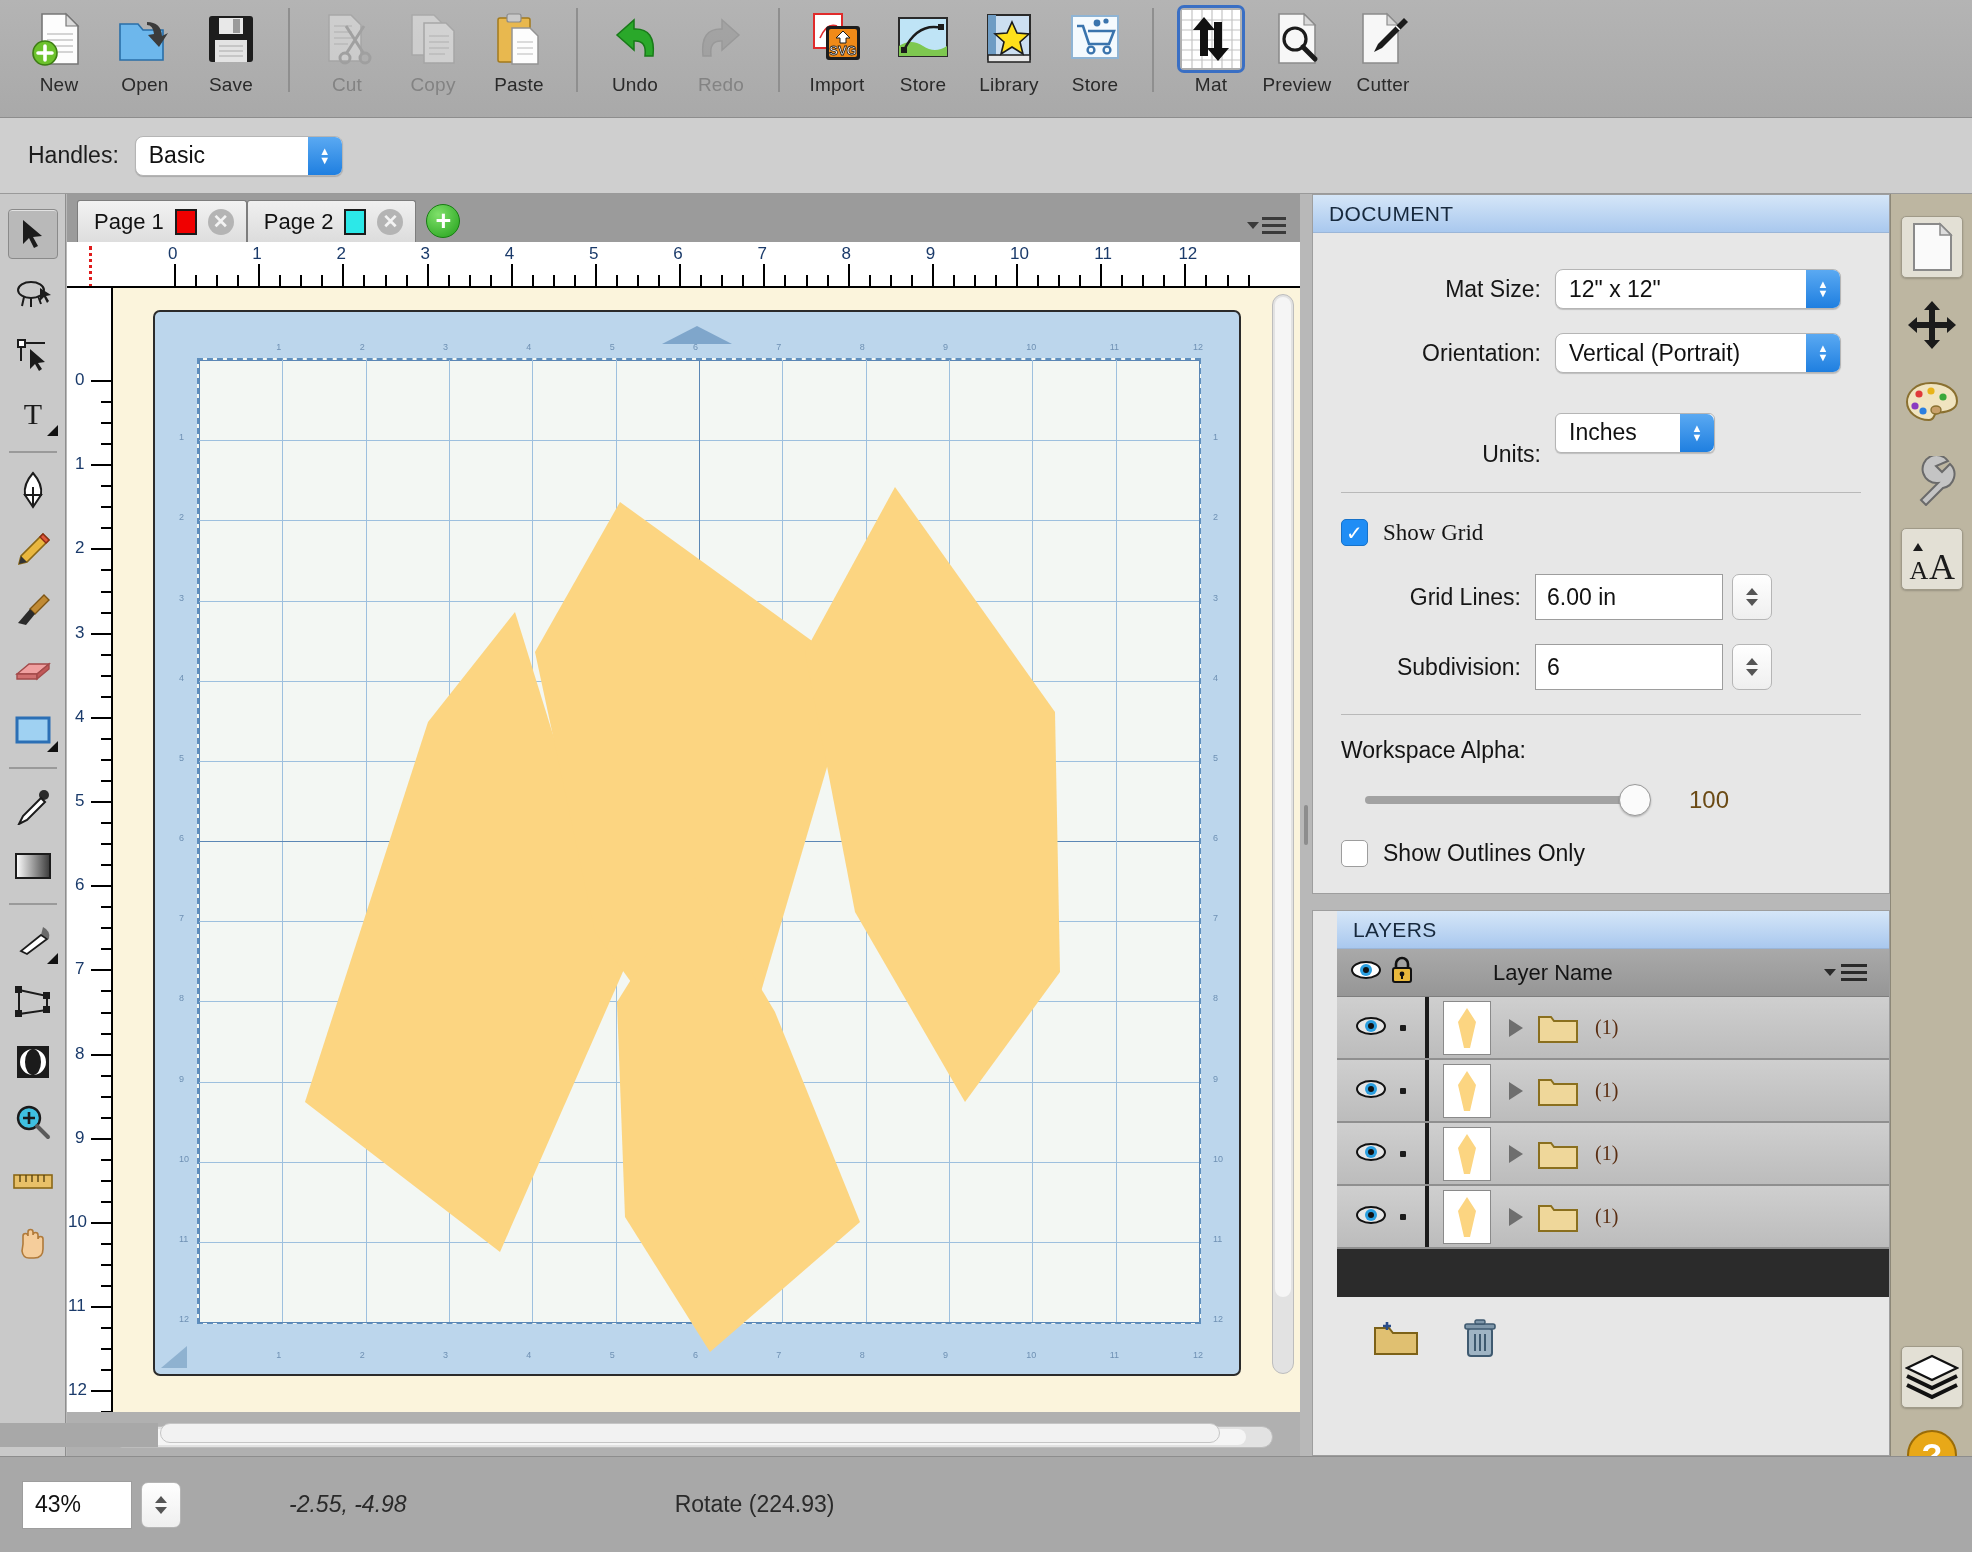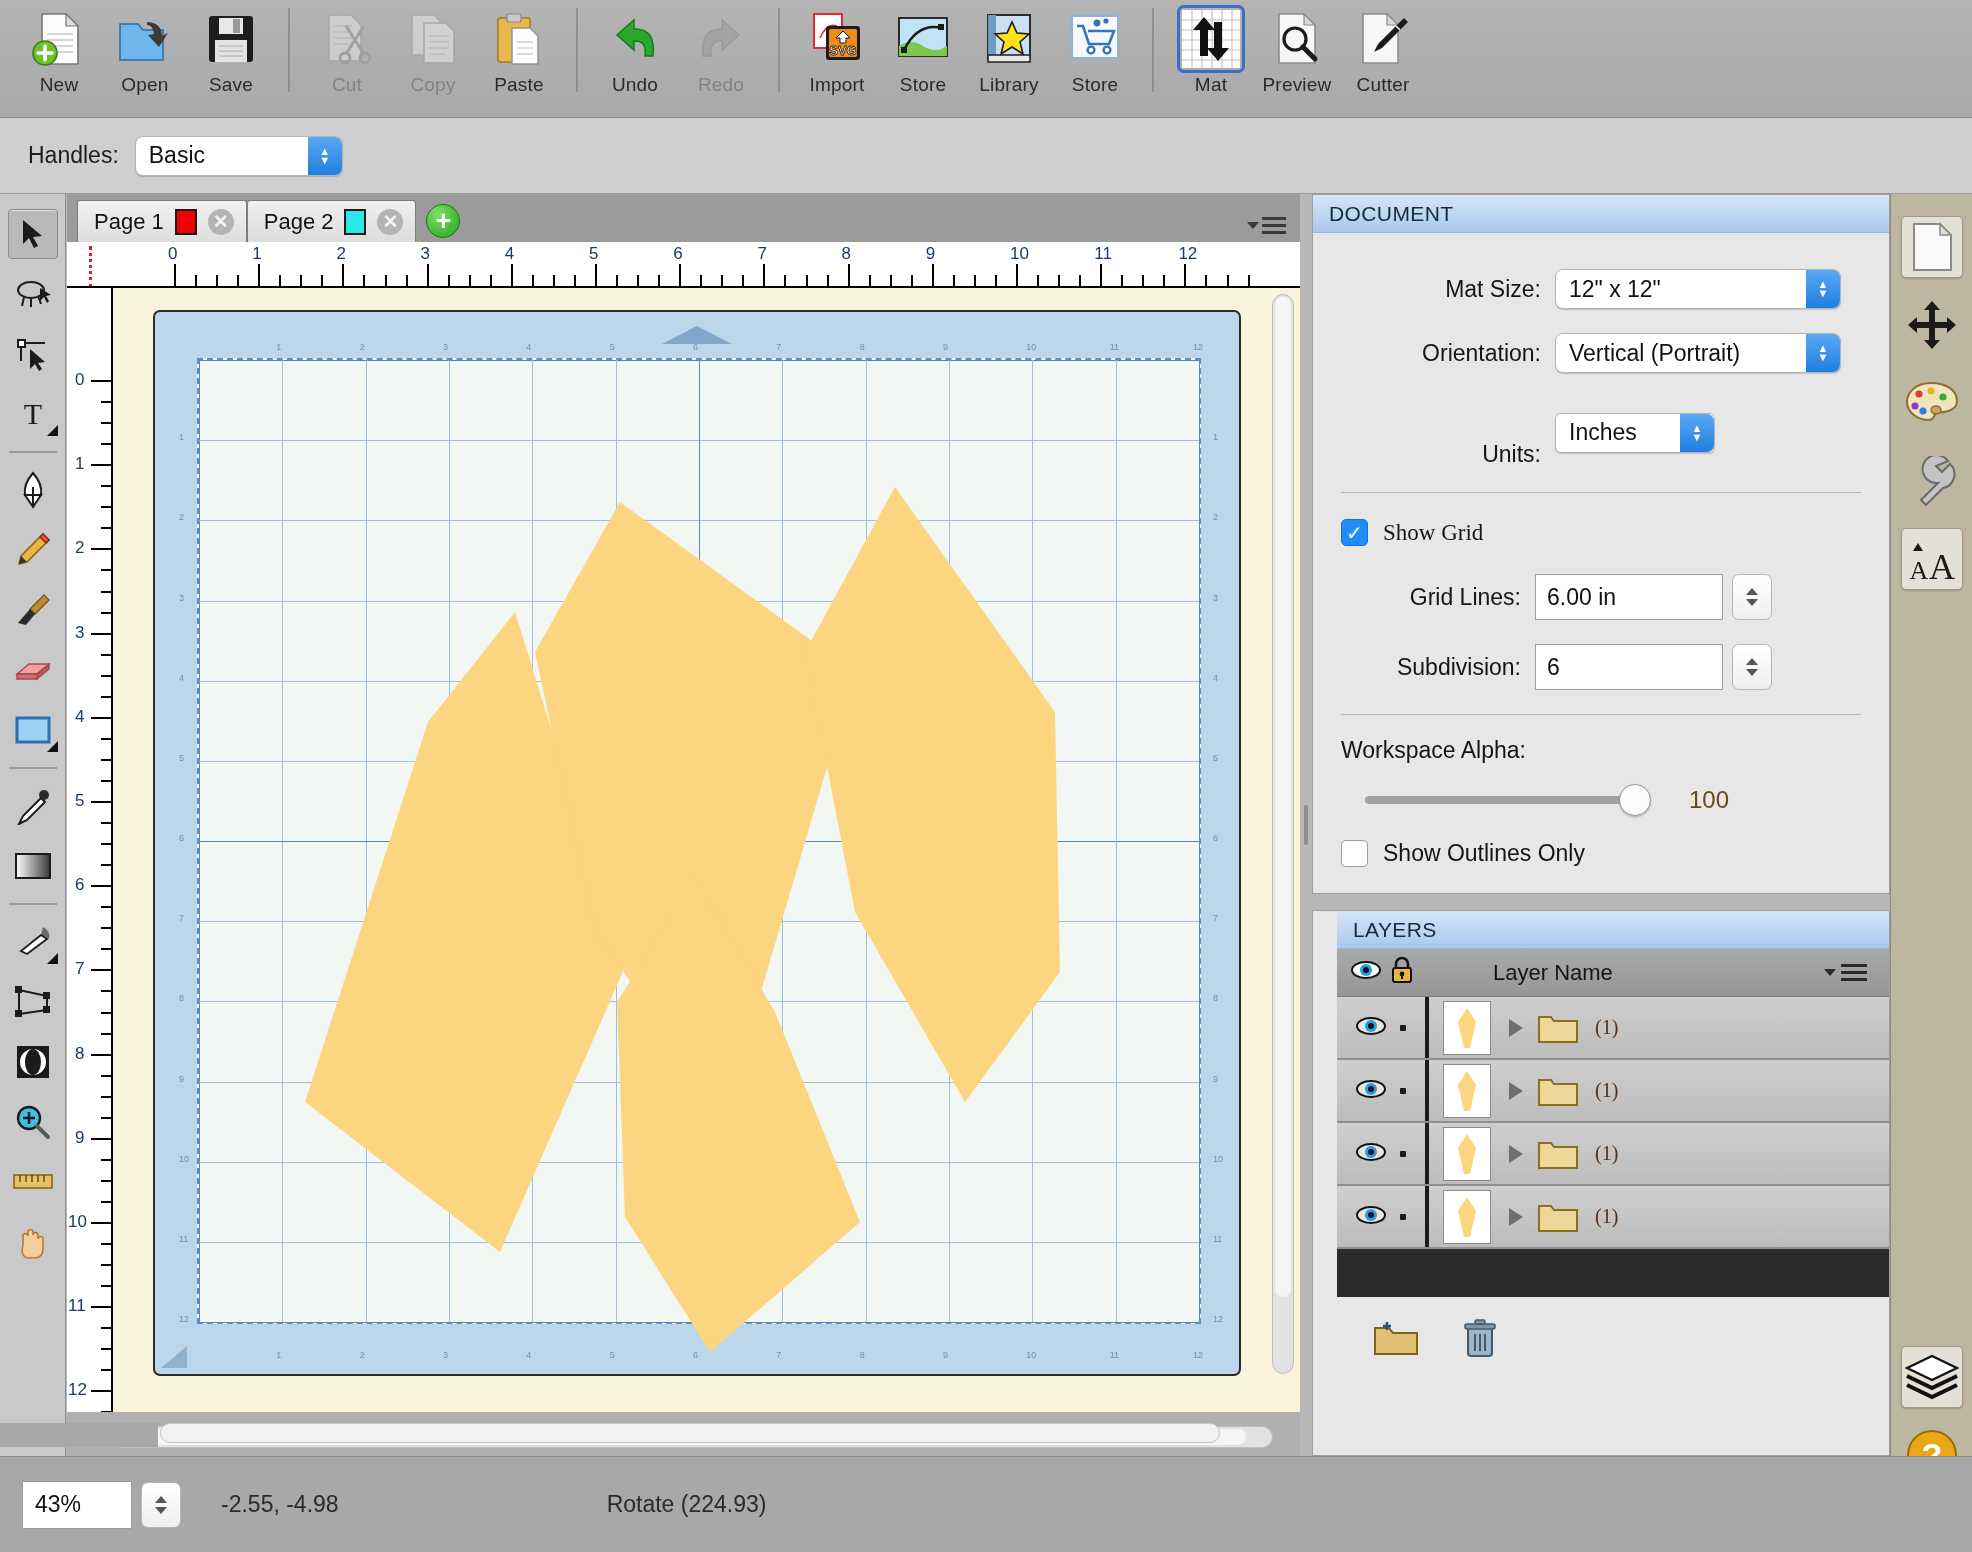--- a/index.html
+++ b/index.html
@@ -209,21 +209,21 @@
     box-shadow:0 1px 2px rgba(0,0,0,.2);}
 
   
   .status{
     position:absolute; left:0; bottom:0; width:1972px; height:96px;
     background:#a8a8a8; border-top:1px solid #8d8d8d;
     display:flex; align-items:center; padding-left:22px;
   }
   .zoombox{ width:110px;height:48px;background:#fff;border:1px solid #9d9d9d;
     display:flex;align-items:center;padding-left:12px;font-size:23px;color:#111;}
-  .coord{ font-size:23px;color:#2a2a2a; margin-left:40px;}
+  .coord{ font-size:23px;color:#2a2a2a; margin-left:108px;font-style:italic;}
   .rot{ font-size:23px;color:#2a2a2a; margin-left:268px;}
   .botScroll{ position:absolute; left:160px; top:-34px; width:1060px; height:20px;
     background:#f2f2f2;border:1px solid #c5c5c5;border-radius:10px;}
   .botStub{ position:absolute; left:0; top:-34px; width:158px; height:24px;
     background:#a8a8a8;}
 </style>
 </head>
 <body>
 
 <div id="app">

